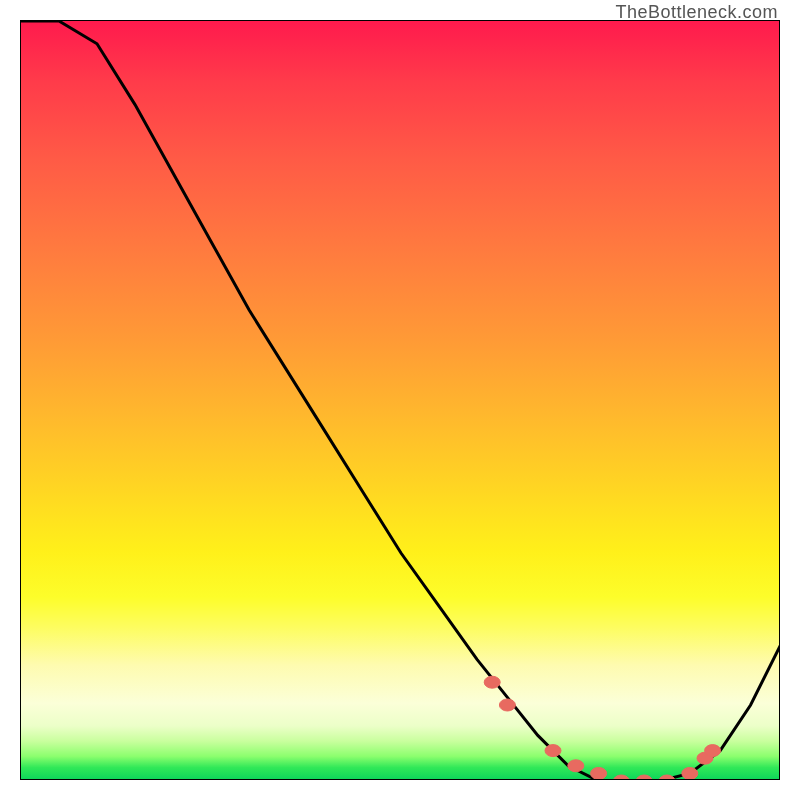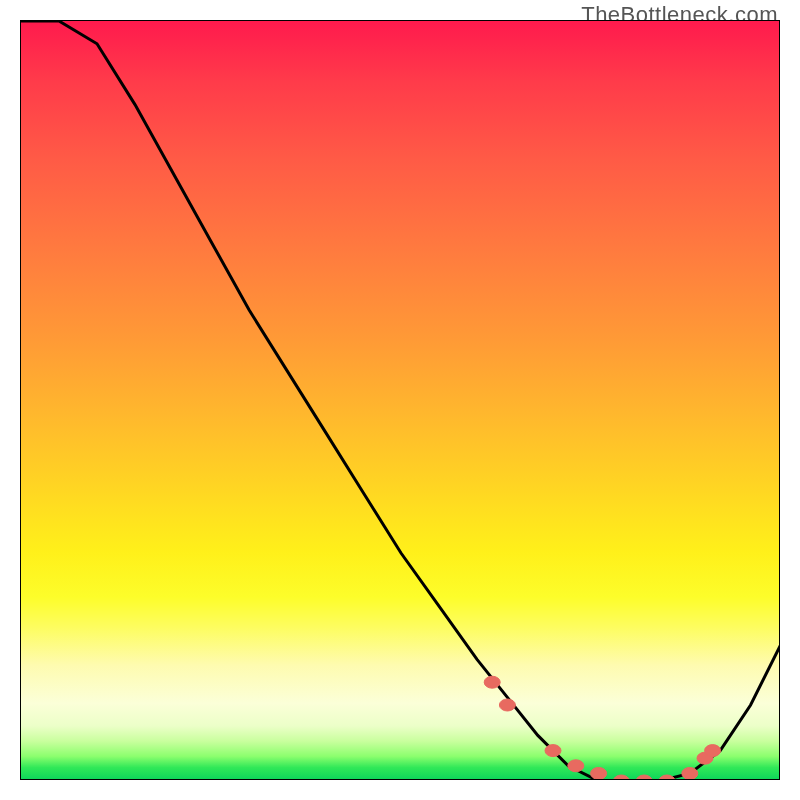--- a/index.html
+++ b/index.html
@@ -55,21 +55,21 @@
     position: absolute;
     left: 0; top: 0;
     width: 760px;
     height: 760px;
   }
   .attribution {
     position: absolute;
     top: 2px;
     right: 22px;
     color: #555;
-    font-size: 22px;
+    font-size: 18px;
     font-weight: 500;
     letter-spacing: 0.5px;
   }
   .curve-path {
     fill: none;
     stroke: #000;
     stroke-width: 3;
     stroke-linecap: round;
   }
   .marker {

